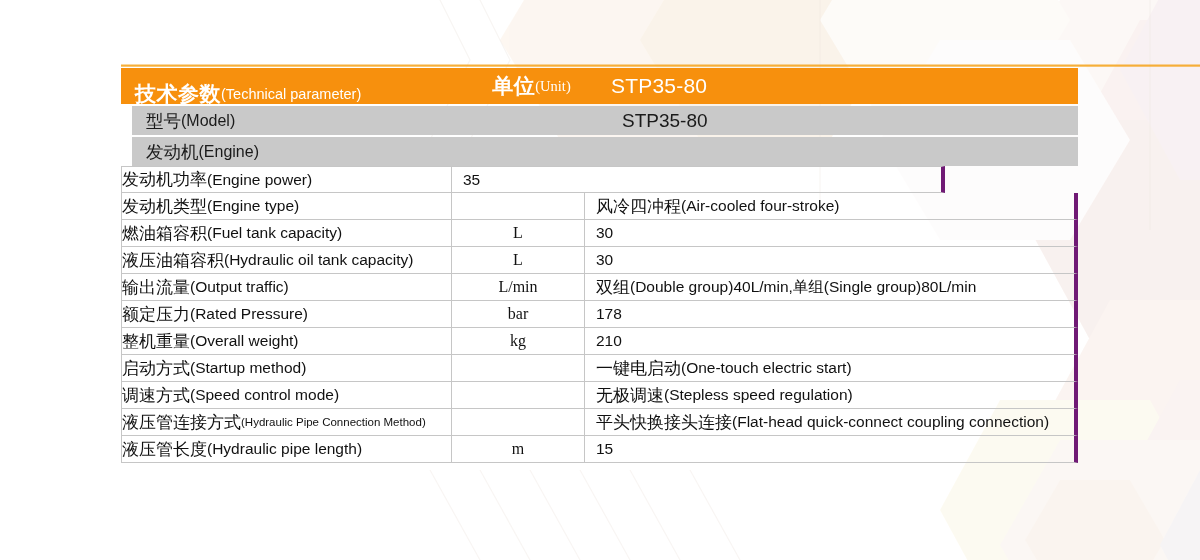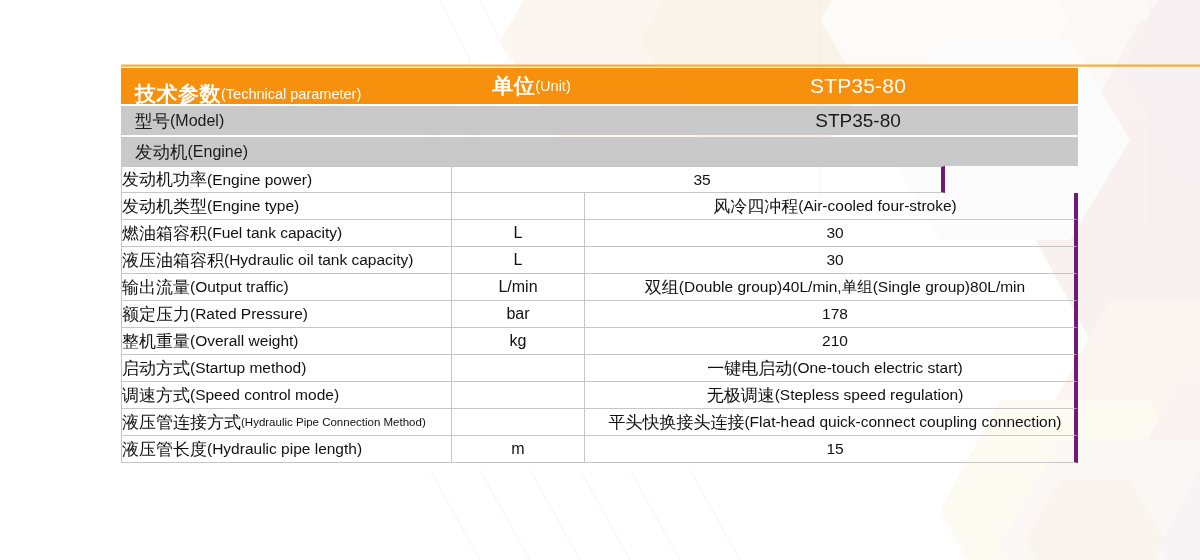--- a/index.html
+++ b/index.html
@@ -71,20 +71,21 @@
     letter-spacing: 0.2px;
   }
 
   
   .row-gray {
     background: #c9c9c9;
     height: 29px;
     margin-top: 2px;
     display: flex;
     align-items: center;
+    margin-left: 11px;
   }
   .row-gray .c-param {
     display: flex;
     align-items: center;
     padding-left: 14px;
   }
   .row-gray .c-value {
     display: flex;
     align-items: center;
     padding-left: 13px;
@@ -118,22 +119,22 @@
     white-space: nowrap;
   }
   .row-data.first-data .cell {
     border-top: 1px solid #c6c6c6;
   }
   .row-data .cell.c-value {
     border-right: 4px solid #701a75;
   }
 
   .c-param { width: 330px; flex: 0 0 330px; }
-  .c-unit  { width: 133px; flex: 0 0 133px; }
-  .c-value { width: 494px; flex: 0 0 494px; justify-content: center; }
+  .c-unit  { width: 133px; flex: 0 0 133px; font-family: Liberation Serif, serif; }
+  .c-value { width: 494px; flex: 0 0 494px; }
 
   .row-header .c-param { width: 330px; flex: 0 0 330px; }
   .row-header .c-unit  { width: 133px; flex: 0 0 133px; }
   .row-header .c-value { width: 494px; flex: 0 0 494px; }
 
   .row-gray .c-param { width: 463px; flex: 0 0 463px; }
   .row-gray .c-value { width: 494px; flex: 0 0 494px; }
   .row-gray.full-band .c-param { width: 957px; flex: 0 0 957px; }
 
   .cell.c-param { }

